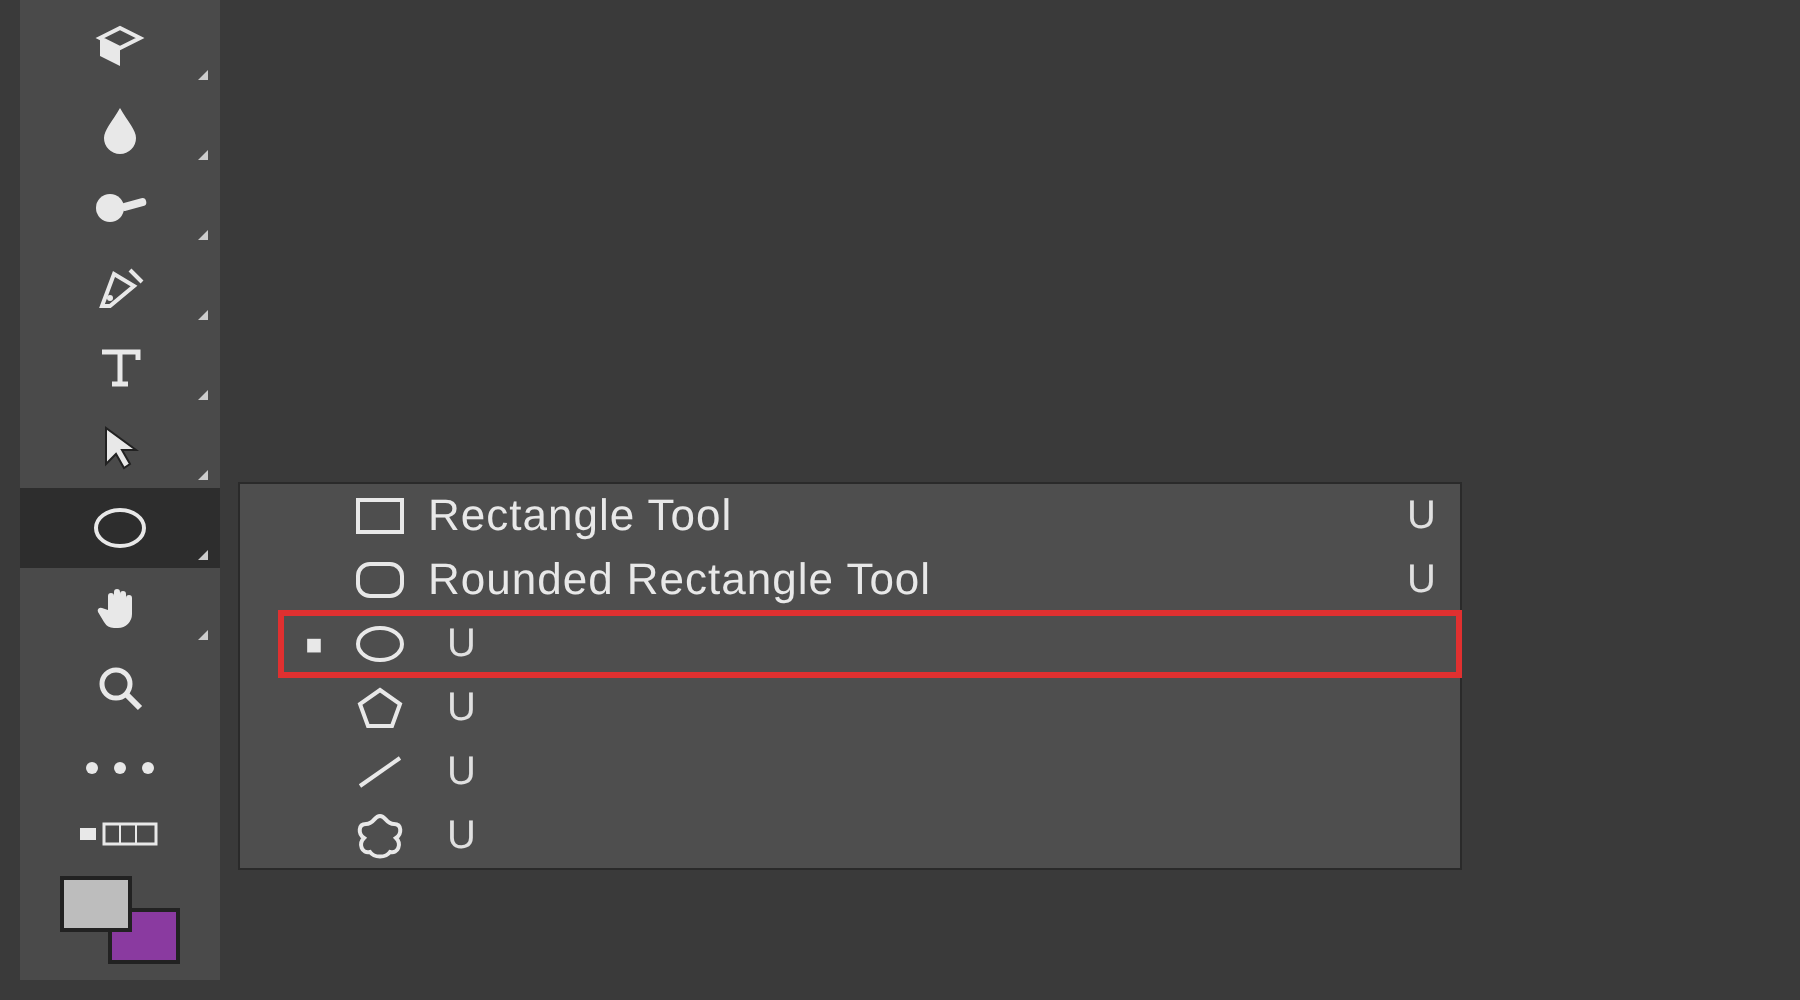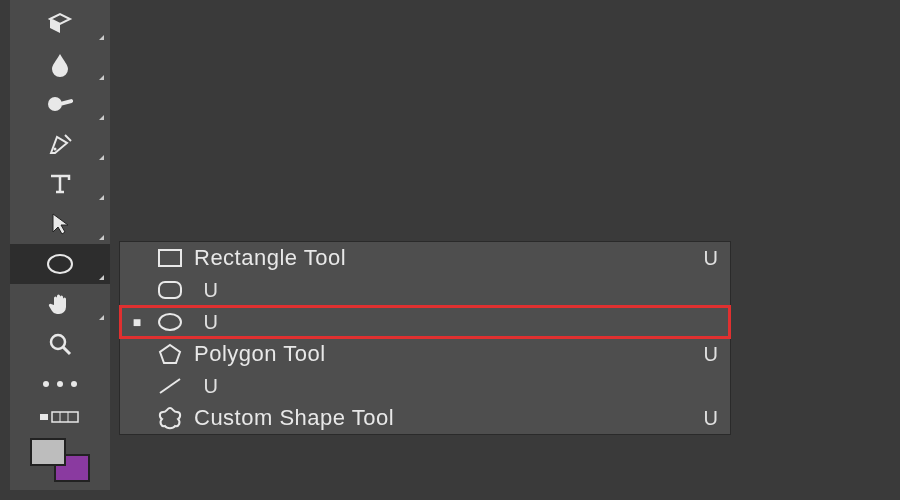--- a/index.html
+++ b/index.html
@@ -86,20 +86,21 @@
     position: absolute;
     left: 120px;
     top: 242px;
     width: 610px;
     background: #4e4e4e;
     color: #e8e8e8;
     font-size: 22px;
     display: flex;
     flex-direction: column;
     box-shadow: 0 0 0 1px #2a2a2a;
+    padding-left: 20px;
   }
   .flyout-item {
     display: flex;
     align-items: center;
     height: 32px;
     padding: 0 12px 0 8px;
     cursor: pointer;
   }
   .flyout-item .bullet {
     width: 18px;
@@ -240,59 +241,58 @@
       <span class="shortcut">U</span>
     </div>
 
     <div class="flyout-item">
       <span class="bullet"></span>
       <span class="icon-slot">
         <svg width="30" height="22" viewBox="0 0 30 22">
             <rect x="4" y="3" width="22" height="16" rx="6" fill="none" stroke="#e8e8e8" stroke-width="2"></rect>
           </svg>
       </span>
+      <span class="label">Rounded Rectangle Tool</span>
       <span class="shortcut">U</span>
     </div>
 
     <div class="flyout-item active">
       <span class="bullet">■</span>
       <span class="icon-slot">
         <svg width="30" height="22" viewBox="0 0 30 22">
             <ellipse cx="15" cy="11" rx="11" ry="8" fill="none" stroke="#e8e8e8" stroke-width="2"></ellipse>
           </svg>
       </span>
       <span class="shortcut">U</span>
     </div>
 
     <div class="flyout-item">
       <span class="bullet"></span>
       <span class="icon-slot">
         <svg width="30" height="24" viewBox="0 0 30 24">
             <polygon points="15,3 25,10 21,21 9,21 5,10" fill="none" stroke="#e8e8e8" stroke-width="2"></polygon>
           </svg>
       </span>
-      <span class="label">Polygon Tool</span>
       <span class="shortcut">U</span>
     </div>
 
     <div class="flyout-item">
       <span class="bullet"></span>
       <span class="icon-slot">
         <svg width="30" height="22" viewBox="0 0 30 22">
             <line x1="5" y1="18" x2="25" y2="4" stroke="#e8e8e8" stroke-width="2"></line>
           </svg>
       </span>
       <span class="shortcut">U</span>
     </div>
 
     <div class="flyout-item">
       <span class="bullet"></span>
       <span class="icon-slot">
         <svg width="30" height="26" viewBox="0 0 30 26">
           <path d="M15 3 C18 3 18 7 22 7 C26 7 26 12 23 14 C26 17 24 22 20 21 C18 24 12 24 10 21 C6 22 4 17 7 14 C4 12 4 7 8 7 C12 7 12 3 15 3 Z" fill="none" stroke="#e8e8e8" stroke-width="2"></path>
         </svg>
       </span>
-      <span class="label">Custom Shape Tool</span>
       <span class="shortcut">U</span>
     </div>
 
   </div>
 </div>
 
 </body></html>

